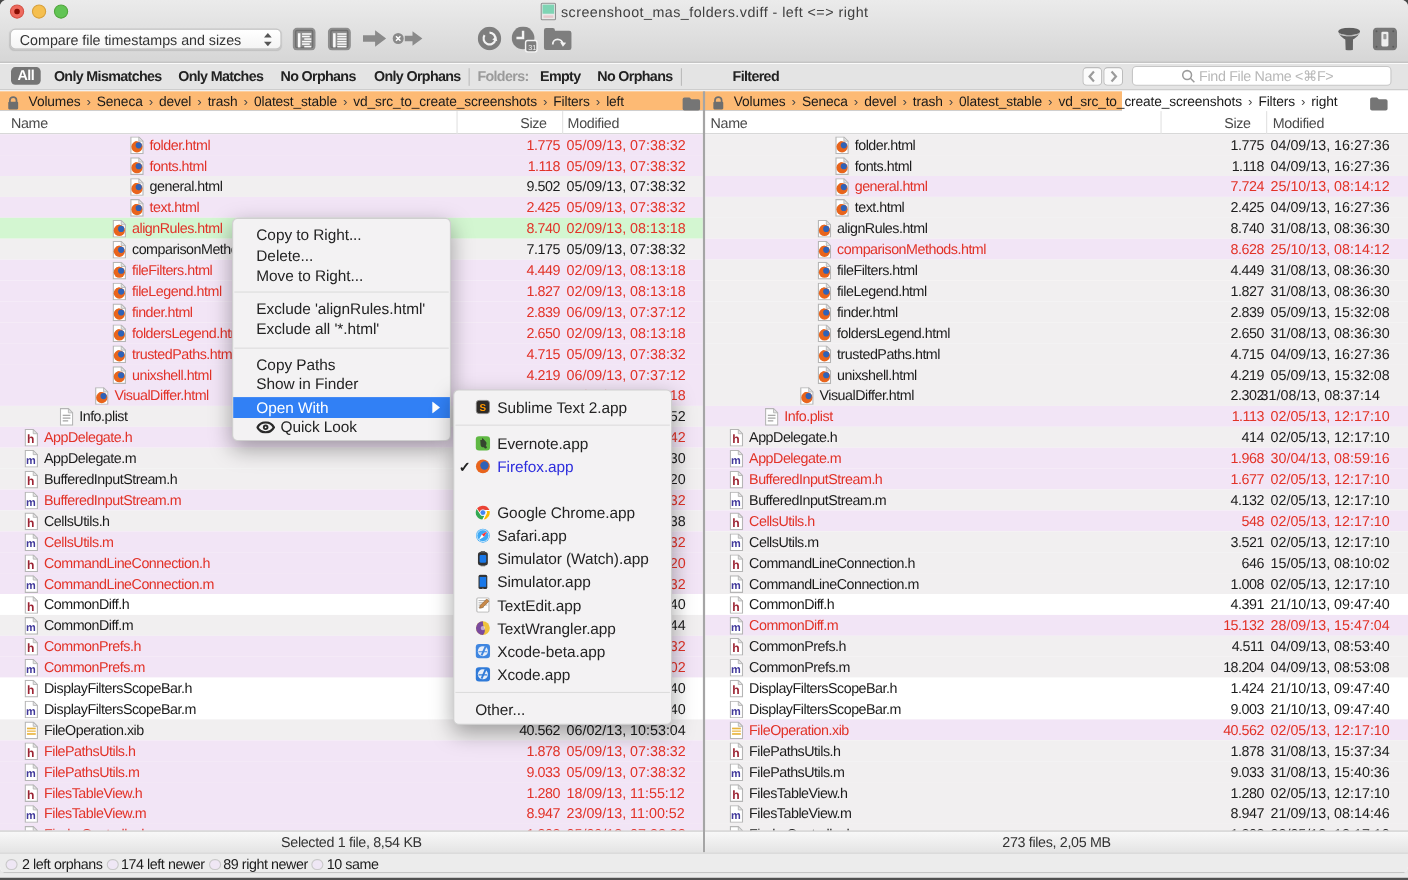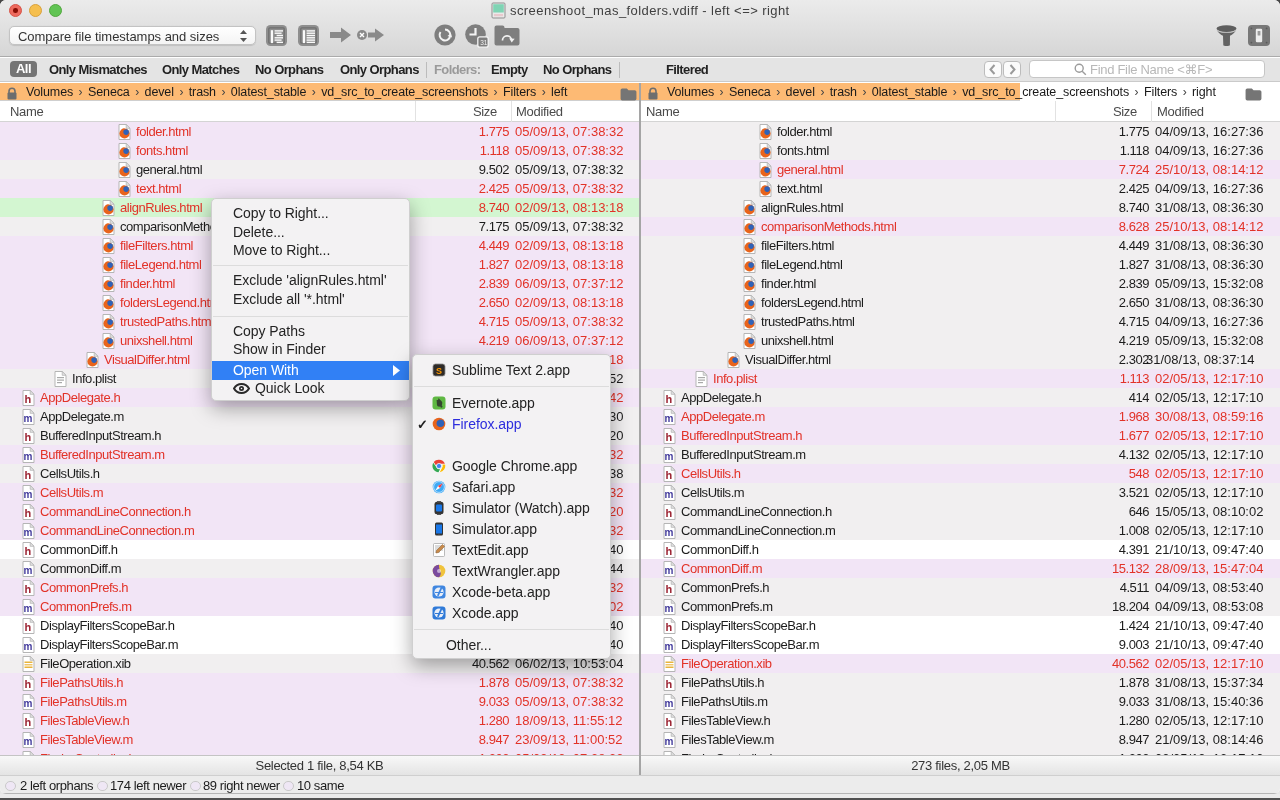--- a/index.html
+++ b/index.html
@@ -54,21 +54,21 @@
 .mi { position:absolute; left:0; width:100%; height:19px; padding-left:21px; font-size:14px; letter-spacing:-0.05px;
   color:#232323; line-height:19px; white-space:nowrap; }
 .mi.hl { background:#3180f5; color:#fff; }
 .msep { position:absolute; left:1px; width:calc(100% - 2px); height:1px; background:#dcdcdc; }
 #submenu { position:absolute; left:412px; top:354px; width:199px; height:305px; background:#f3f2f3;
   border:1px solid #cfcfcf; border-radius:5px; box-shadow:0 7px 20px rgba(0,0,0,.35); z-index:11; }
 .smi { position:absolute; left:0; width:100%; height:21px; padding-left:39px; font-size:14px; letter-spacing:-0.05px;
   color:#232323; line-height:21px; white-space:nowrap; }
 .smi .ai { position:absolute; left:19px; top:3.5px; }
 .smi .chk { position:absolute; left:4px; top:0; font-size:13px; font-weight:bold; color:#222; }
-.smi.other { padding-left:33px; }
+.smi.other { padding-left:19px; }
 </style></head><body>
 <div style="position:absolute;left:0;top:770px;width:1280px;height:28px;background:#e6e6e6"></div>
 <div id="win">
   <div id="titlebar">
     <div class="tl" style="left:9px;background:#ee6a5e;border:.5px solid #d65448">
         <div style="position:absolute;left:3.2px;top:3.2px;width:4.6px;height:4.6px;border-radius:50%;background:#870d03"></div>
       </div>
     <div class="tl" style="left:29px;background:#f5bf4f;border:.5px solid #d8a13c"></div>
     <div class="tl" style="left:49px;background:#61c454;border:.5px solid #51a73e"></div>
     <svg style="position:absolute;left:491px;top:2px" width="15" height="17" viewBox="0 0 15 17">
@@ -856,21 +856,21 @@
 <div class="r pink red" style="top:407px">
           <span class="ic" style="left:24px">
             <svg class="fi" width="13" height="16" viewBox="0 0 13 16">
               <path d="M1 .5h7.2L12 4.3V15.5H1z" fill="#fff" stroke="#b5b5b5" stroke-width="1"></path>
               <path d="M8.2 .5L12 4.3H8.2z" fill="#e4e4e4" stroke="#b5b5b5" stroke-width=".8"></path>
               <text x="1.6" y="12.6" font-family="Liberation Sans" font-size="10" font-weight="bold" fill="#41399b">m</text>
             </svg>
           </span>
           <span class="nm" style="left:40px">AppDelegate.m</span>
           <span class="sz" style="right:131px">1.968</span>
-          <span class="dt" style="left:514px">30/08/13, 08:59:16</span>
+          <span class="dt" style="left:514px">30/04/13, 08:59:16</span>
         </div>
 <div class="r pink red" style="top:426px">
           <span class="ic" style="left:24px">
             <svg class="fi" width="13" height="16" viewBox="0 0 13 16">
               <path d="M1 .5h7.2L12 4.3V15.5H1z" fill="#fff" stroke="#b5b5b5" stroke-width="1"></path>
               <path d="M8.2 .5L12 4.3H8.2z" fill="#e4e4e4" stroke="#b5b5b5" stroke-width=".8"></path>
               <text x="2.6" y="13" font-family="Liberation Sans" font-size="11" font-weight="bold" fill="#9c2433">h</text>
             </svg>
           </span>
           <span class="nm" style="left:40px">BufferedInputStream.h</span>

